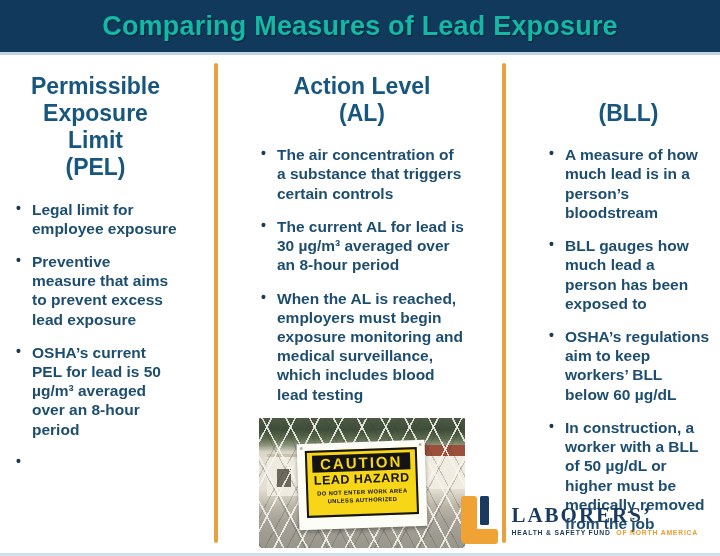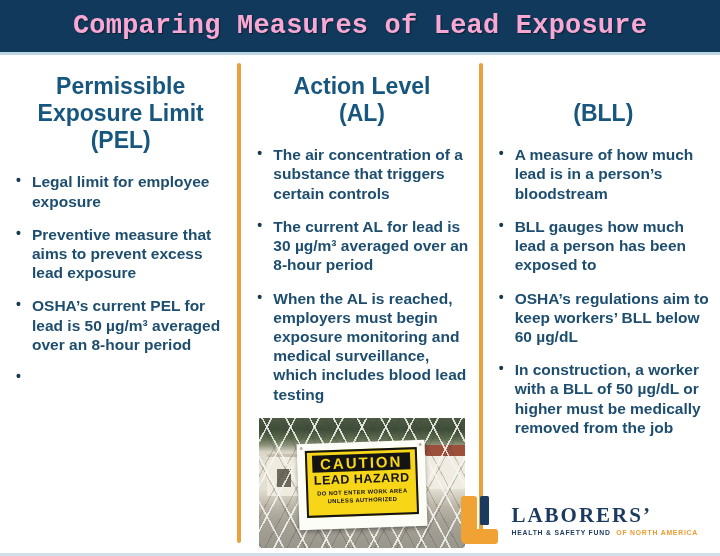--- a/index.html
+++ b/index.html
@@ -14,31 +14,31 @@
   }
   
   .header{
     height:52px;
     background:#10395b;
     border-bottom:3px solid #bcd5e5;
     display:flex;align-items:center;justify-content:center;
   }
   .header h1{
     margin:0;
-    color:#f9a8d4;
+    color:#14b8a6;
     font-size:27px;
     font-weight:bold;
     letter-spacing:.2px;
     text-shadow:1px 1px 1px rgba(0,0,0,.45);
-    font-family:Liberation Mono, monospace;
   }
   
   .columns{
     display:flex;
     height:498px;
+    gap:27px;
   }
   .col{
     flex:1;
     padding:14px 10px 0 14px;
     box-sizing:border-box;
   }
   .v-divider{
     width:4px;
     background:#e8a13c;
     border-radius:2px;

